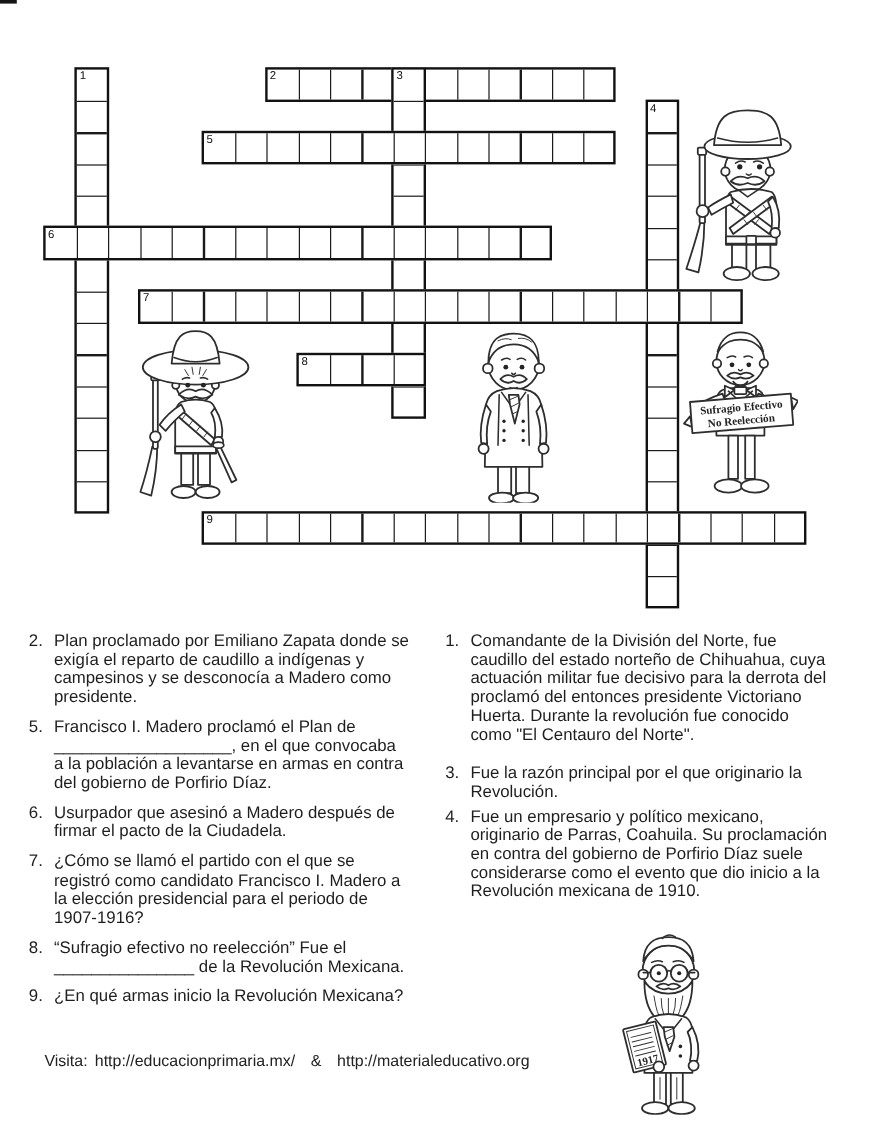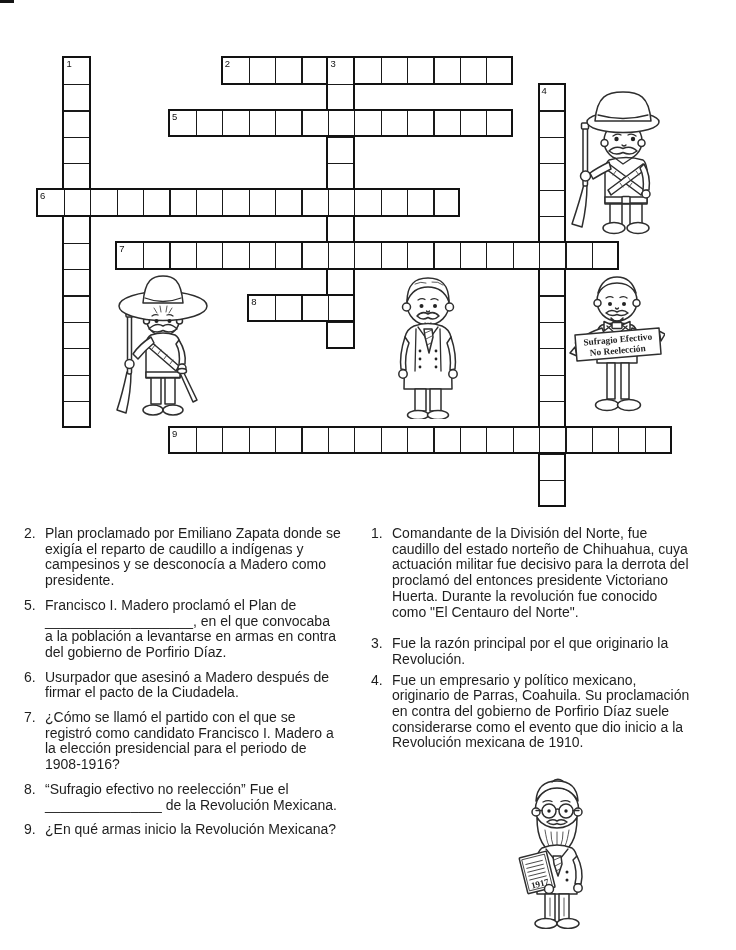--- a/index.html
+++ b/index.html
@@ -390,21 +390,21 @@
         <div class="clue">
           <span class="clue-num">6.</span>
           <div class="clue-text">Usurpador que asesinó a Madero después de
 firmar el pacto de la Ciudadela.</div>
         </div>
         <div class="clue">
           <span class="clue-num">7.</span>
           <div class="clue-text">¿Cómo se llamó el partido con el que se
 registró como candidato Francisco I. Madero a
 la elección presidencial para el periodo de
-1908-1916?</div>
+1907-1916?</div>
         </div>
         <div class="clue">
           <span class="clue-num">8.</span>
           <div class="clue-text">“Sufragio efectivo no reelección” Fue el
 _______________ de la Revolución Mexicana.</div>
         </div>
         <div class="clue">
           <span class="clue-num">9.</span>
           <div class="clue-text">¿En qué armas inicio la Revolución Mexicana?</div>
         </div>
@@ -430,14 +430,17 @@
           <span class="clue-num">4.</span>
           <div class="clue-text">Fue un empresario y político mexicano,
 originario de Parras, Coahuila. Su proclamación
 en contra del gobierno de Porfirio Díaz suele
 considerarse como el evento que dio inicio a la
 Revolución mexicana de 1910.</div>
         </div>
       </div>
   </div>
 
+  <div class="footer">
+    <span>Visita:</span><span class="u1">http://educacionprimaria.mx/</span><span class="amp">&amp;</span><span>http://materialeducativo.org</span>
+  </div>
 
 </div>
 
 </body></html>

